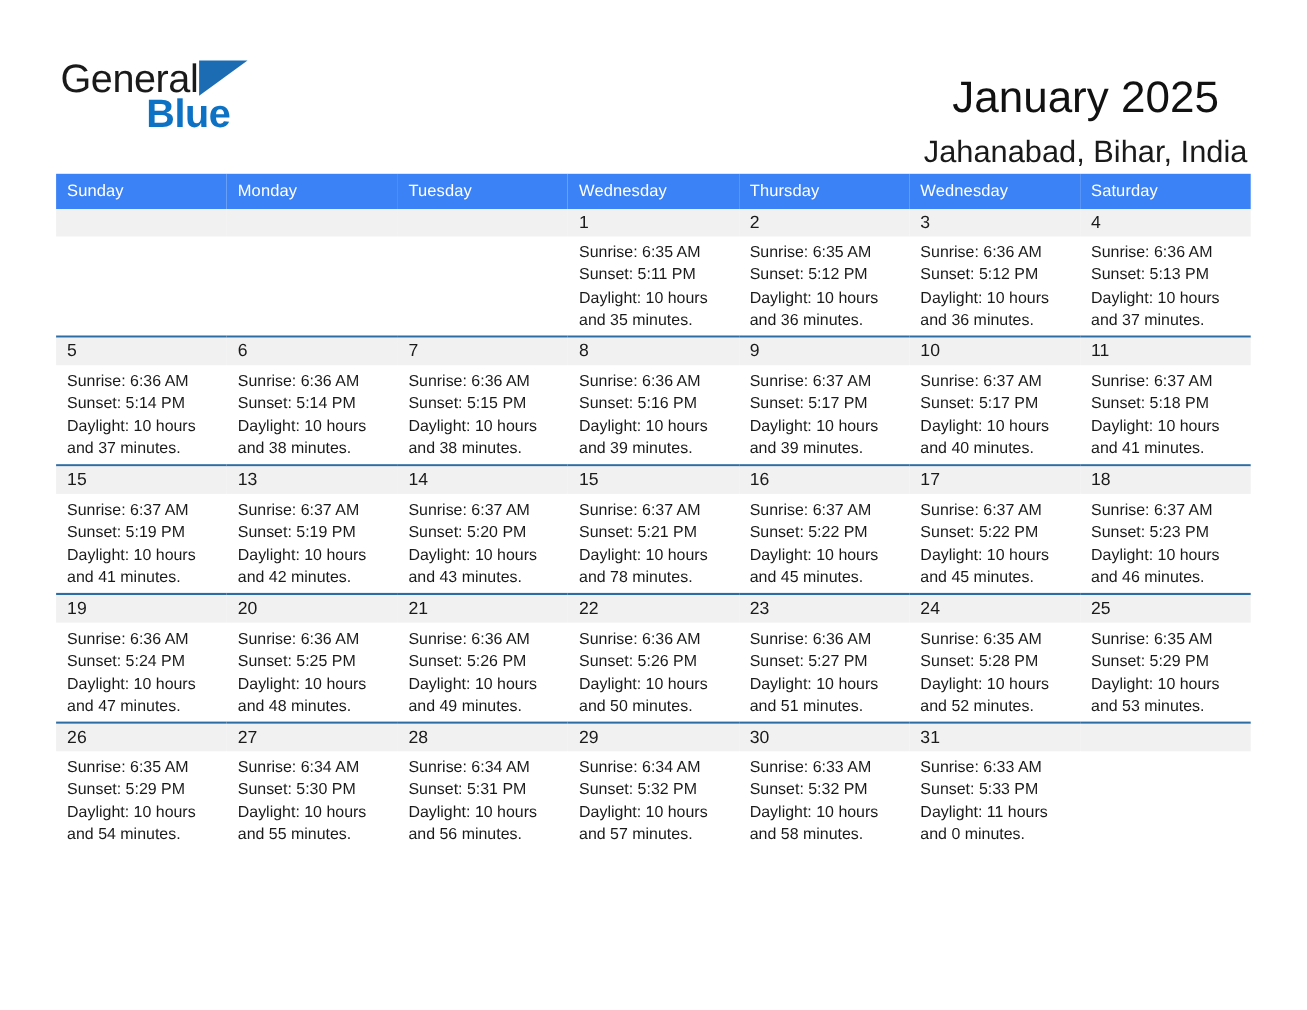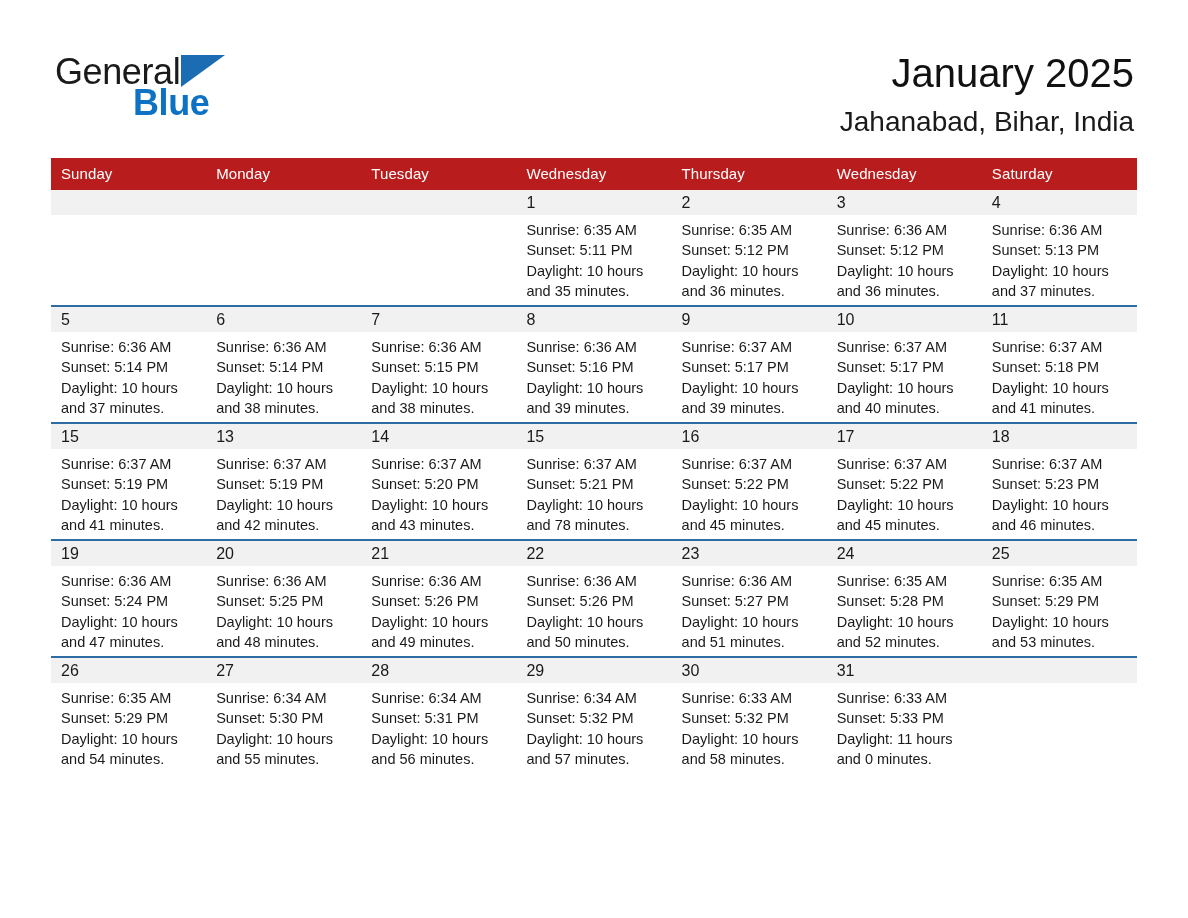--- a/index.html
+++ b/index.html
@@ -64,22 +64,22 @@
     font-size: 36px;
     line-height: 38px;
     color: #0d72c4;
     font-weight: 700;
     letter-spacing: -0.4px;
   }
 
   .title-block {
     position: absolute;
     right: 54px;
-    top: 48px;
-    text-align: right;
+    top: 64px;
+    text-align: center;
   }
   .cal-title {
     font-size: 40px;
     line-height: 50px;
     font-weight: 400;
     color: #111111;
     letter-spacing: 0px;
     white-space: nowrap;
   }
   .cal-subtitle {
@@ -146,21 +146,21 @@
   .cell-body {
     padding: 5px 8px 0 10px;
     font-size: 14.5px;
     line-height: 20.3px;
     color: #1a1a1a;
   }
   .cell-body div { white-space: nowrap; }
   .cell-blank .daynum-band { background: #F1F1F1; }
   .cell-blank .cell-body { visibility: hidden; }
 </style>
-<style>.calendar thead th{background:#b91c1c;}.calendar tbody tr td{border-top-color:#2E6DA4;}.daynum-band{background:#F1F1F1;}.logo-tri{border-left-color:#1b6cb3;}.logo-line2{color:#0d72c4;}</style></head>
+<style>.calendar thead th{background:#3b82f6;}.calendar tbody tr td{border-top-color:#2E6DA4;}.daynum-band{background:#F1F1F1;}.logo-tri{border-left-color:#1b6cb3;}.logo-line2{color:#0d72c4;}</style></head>
 <body>
 
 <div class="page">
 
   <div class="top-header">
 
     <div class="logo">
       <div class="logo-line1">
         <span>General</span><span class="logo-tri"></span>
       </div>

